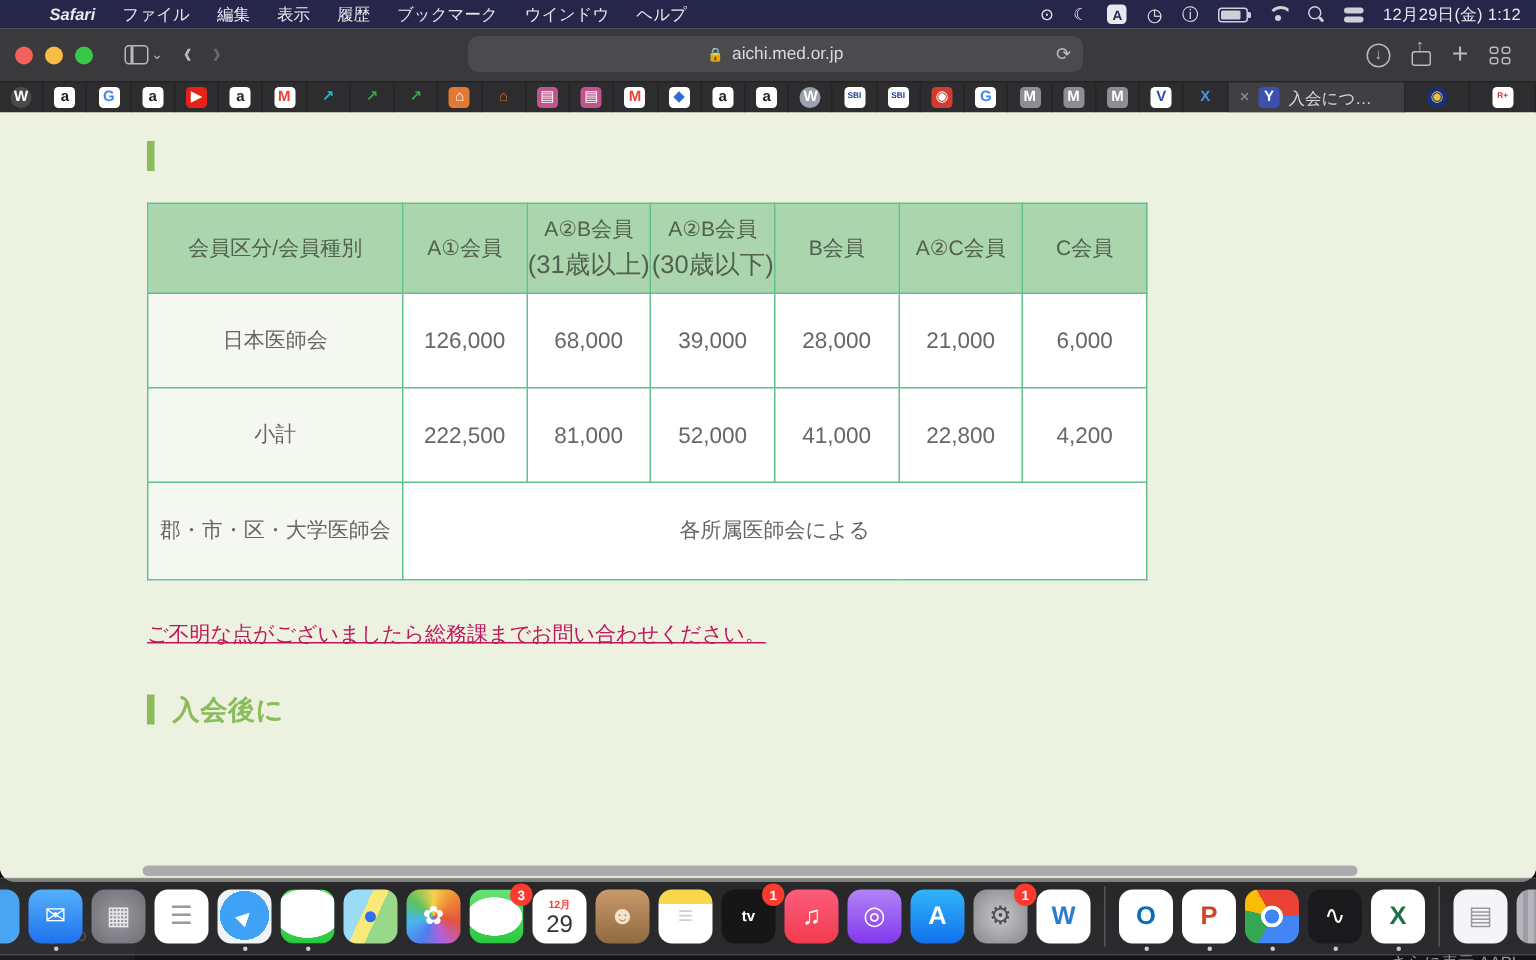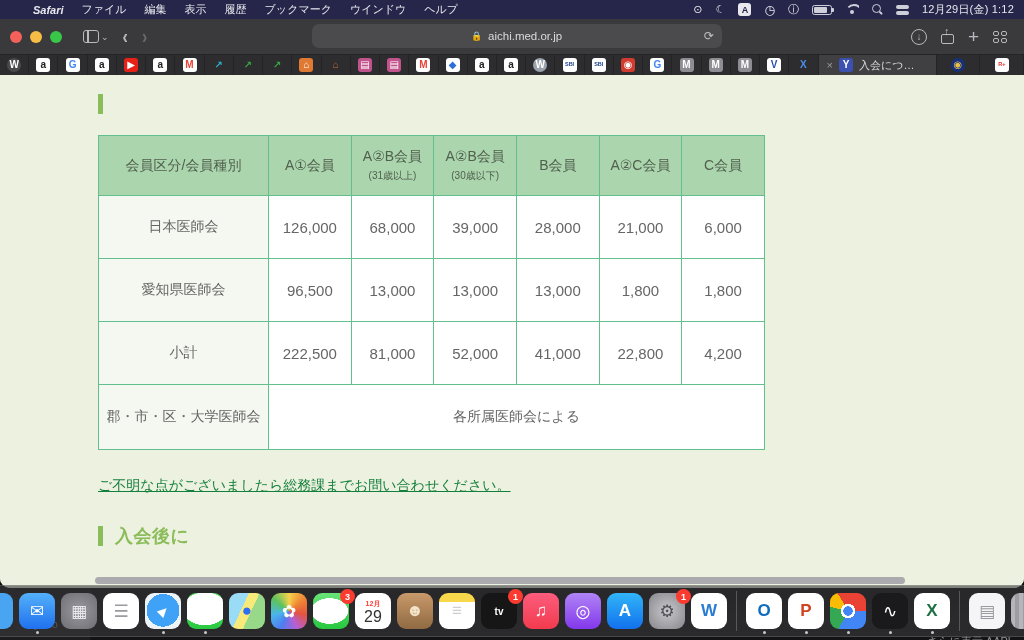--- a/index.html
+++ b/index.html
@@ -76,29 +76,29 @@
   .content { position:relative; height:513px; background:#edf1df; color:#555; }
   .section-heading { display:flex; align-items:center; margin-left:98px; }
   .section-heading .bar { width:5px; height:20px; background:#8abc5a; margin-right:12px; }
   .section-heading .txt { color:#8abc5a; font-size:18px; font-weight:bold; letter-spacing:.5px; }
   .h1 { padding-top:19px; }
   .h2 { margin-top:29px; }
 
   .fee-table { border-collapse:collapse; margin:21px 0 0 98px; table-layout:fixed; width:667px; background:#fff; }
   .fee-table th, .fee-table td { border:1px solid #62c08e; text-align:center; vertical-align:middle; }
   .fee-table thead th { background:#abd5ad; color:#51604f; font-weight:normal; font-size:14px; height:60px; }
-  .fee-table thead th .sub { display:block; font-size:10px; margin-top:3px; }
+  .fee-table thead th .sub { display:block; font-size:17px; margin-top:3px; }
   .fee-table thead th:first-child { width:170px; }
   .fee-table tbody th { background:#f5f7f1; color:#666; font-weight:normal; font-size:14px; }
   .fee-table tbody td { background:#fff; color:#666; font-size:15px; height:63px; }
   .fee-table tbody tr.merged-row td { font-size:14px; height:65px; }
 
   .unit-note { width:765px; text-align:right; margin-top:9px; font-size:14px; color:#555; }
   .contact { margin:27px 0 0 98px; font-size:14px; }
-  .contact a { color:#15803d; text-decoration:underline; }
+  .contact a { color:#be185d; text-decoration:underline; }
 
   .hscrollbar { position:absolute; left:95px; bottom:4px; width:810px; height:7px; background:#ababaf; border-radius:4px; }
 
   
   .behind-left { position:absolute; left:0; top:588px; width:90px; height:52px; background:#1d1d1f; color:#8f8f94; font-size:11px; z-index:5; padding:30px 0 0 34px; }
   .behind-right { position:absolute; right:10px; top:634px; color:#97979c; font-size:11px; z-index:5; }
 
   
   .dock { position:absolute; left:50%; transform:translateX(-50%); bottom:3px; height:52px; z-index:40;
     background:rgba(58,58,62,.62); border:1px solid rgba(255,255,255,.14); border-radius:16px;
@@ -303,29 +303,20 @@
           <tr>
             <th>日本医師会</th>
             <td>126,000</td>
             <td>68,000</td>
             <td>39,000</td>
             <td>28,000</td>
             <td>21,000</td>
             <td>6,000</td>
           </tr>
           <tr>
-            <th>愛知県医師会</th>
-            <td>96,500</td>
-            <td>13,000</td>
-            <td>13,000</td>
-            <td>13,000</td>
-            <td>1,800</td>
-            <td>1,800</td>
-          </tr>
-          <tr>
             <th>小計</th>
             <td>222,500</td>
             <td>81,000</td>
             <td>52,000</td>
             <td>41,000</td>
             <td>22,800</td>
             <td>4,200</td>
           </tr>
           <tr class="merged-row">
             <th>郡・市・区・大学医師会</th>

